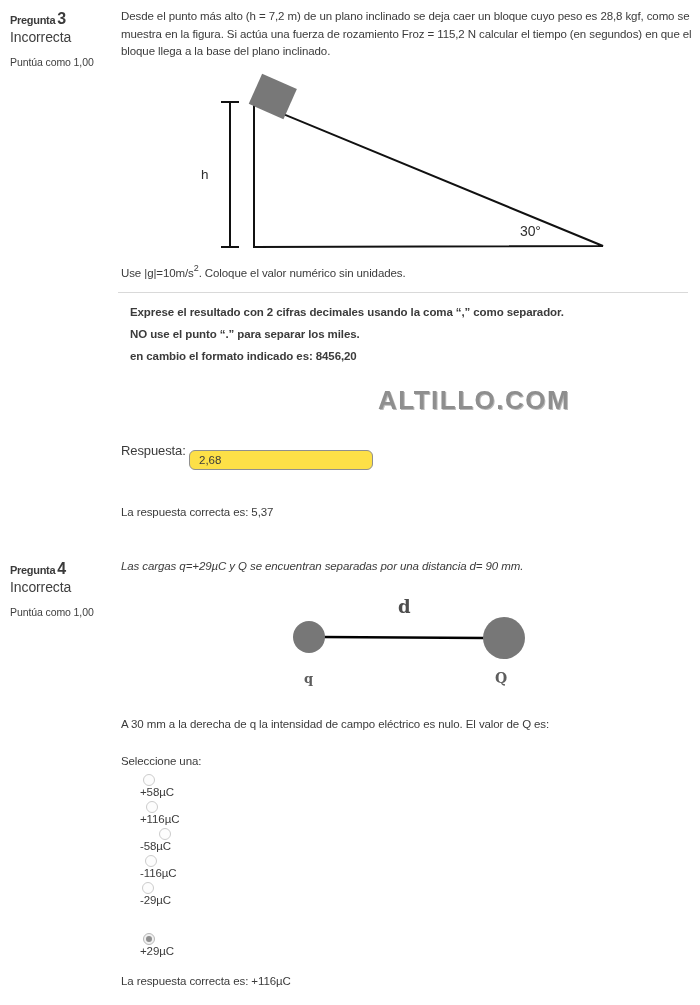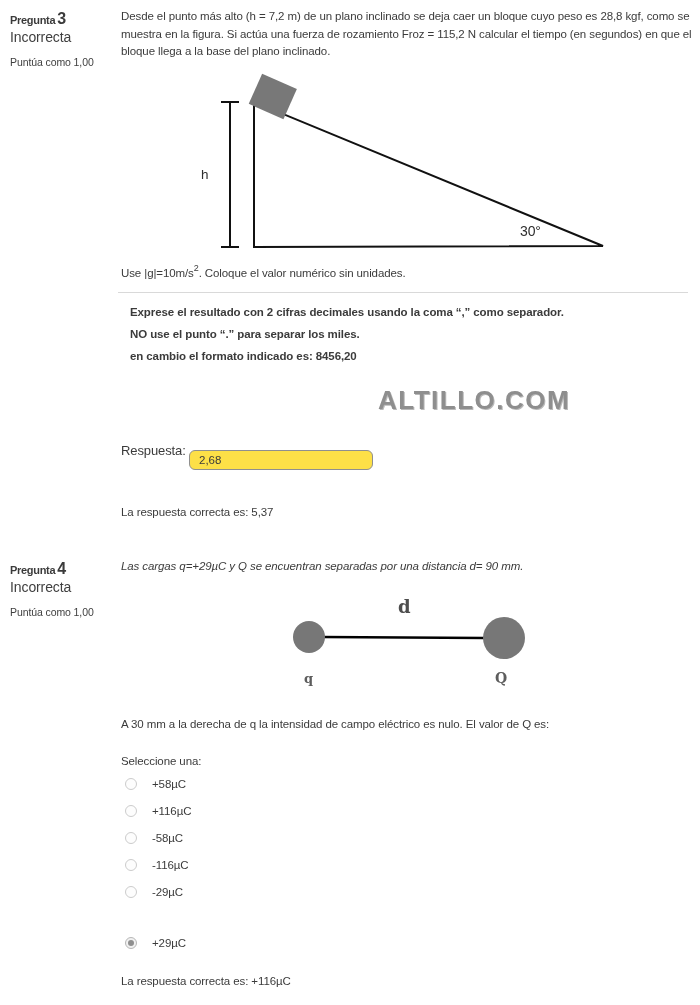--- a/index.html
+++ b/index.html
@@ -44,21 +44,21 @@
     position: absolute; left: 189px; top: 434px; width: 184px; height: 20px;
     border: 1px solid #8f8f8f; border-radius: 6px; background: #fde047;
     font: 11.5px "Liberation Sans", sans-serif; color: #3b3b3b; padding: 0 9px;
     outline: none;
     margin-top: 16px;
   }
 
   .feedback { font-size: 11.5px; }
 
   
-  .opt-row { position: absolute; left: 125px; height: 20px; display: flex; align-items: center; }
+  .opt-row { position: absolute; left: 125px; height: 20px; display: flex; align-items: center; flex-direction: column; }
   .radio {
     width: 12px; height: 12px; border-radius: 50%;
     border: 1px solid #cccccc; background: #fdfdfd; display: inline-block;
     position: relative; flex: 0 0 auto;
   }
   .radio.checked { border-color: #b7b7b7; background: #f1f1f1; }
   .radio.checked::after {
     content: ""; position: absolute; left: 2px; top: 2px; width: 6px; height: 6px;
     border-radius: 50%; background: #8f8f8f;
   }
@@ -141,21 +141,21 @@
   <div class="abs" style="left:121px; top:755px;">Seleccione una:</div>
 
   <div class="opt-row" style="top:774px;">
     <span class="radio"></span>
     <span class="opt-label">+58µC</span>
   </div>
   <div class="opt-row" style="top:801px;">
     <span class="radio"></span>
     <span class="opt-label">+116µC</span>
   </div>
-  <div class="opt-row" style="top:828px;">
+  <div class="opt-row" style="top:828px;align-items:flex-end;">
     <span class="radio"></span>
     <span class="opt-label">-58µC</span>
   </div>
   <div class="opt-row" style="top:855px;">
     <span class="radio"></span>
     <span class="opt-label">-116µC</span>
   </div>
   <div class="opt-row" style="top:882px;">
     <span class="radio"></span>
     <span class="opt-label">-29µC</span>

